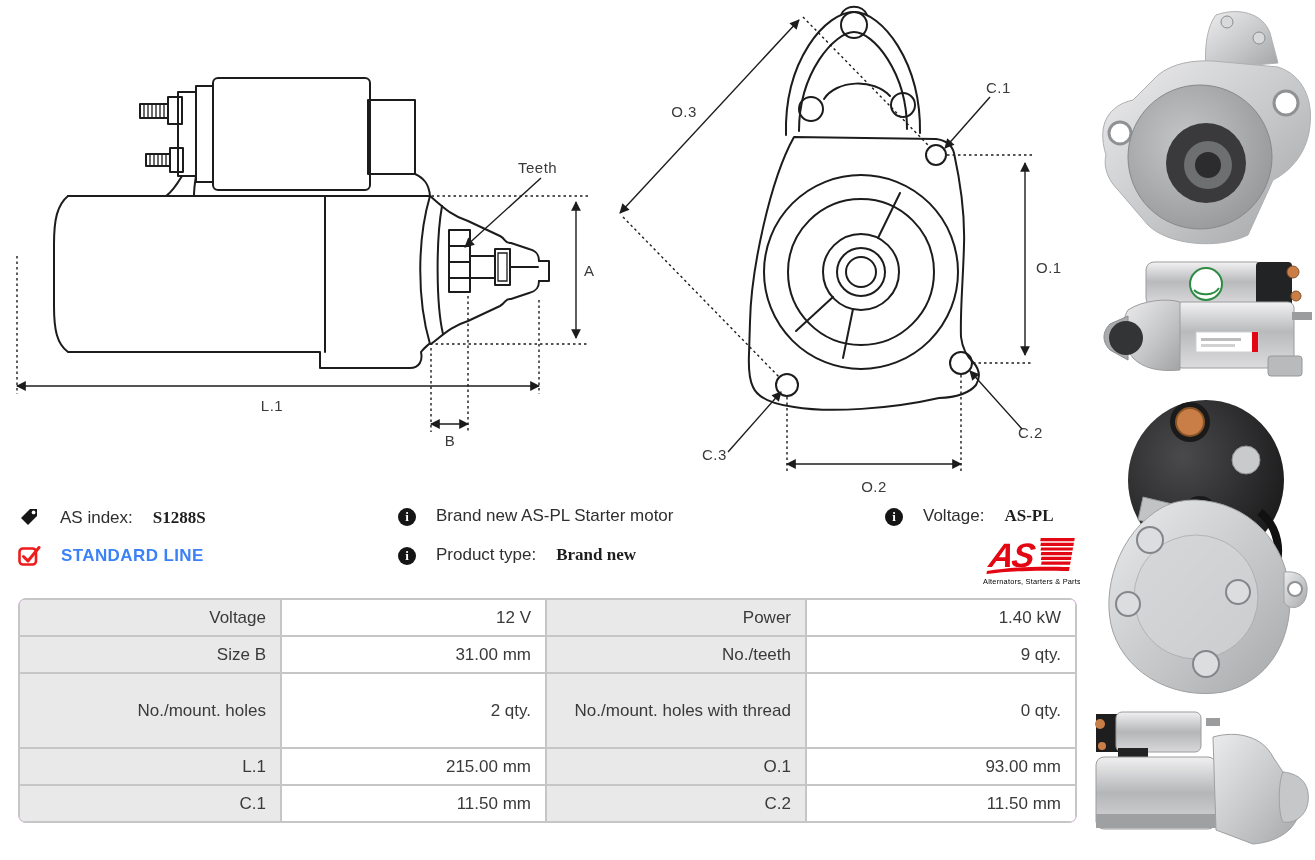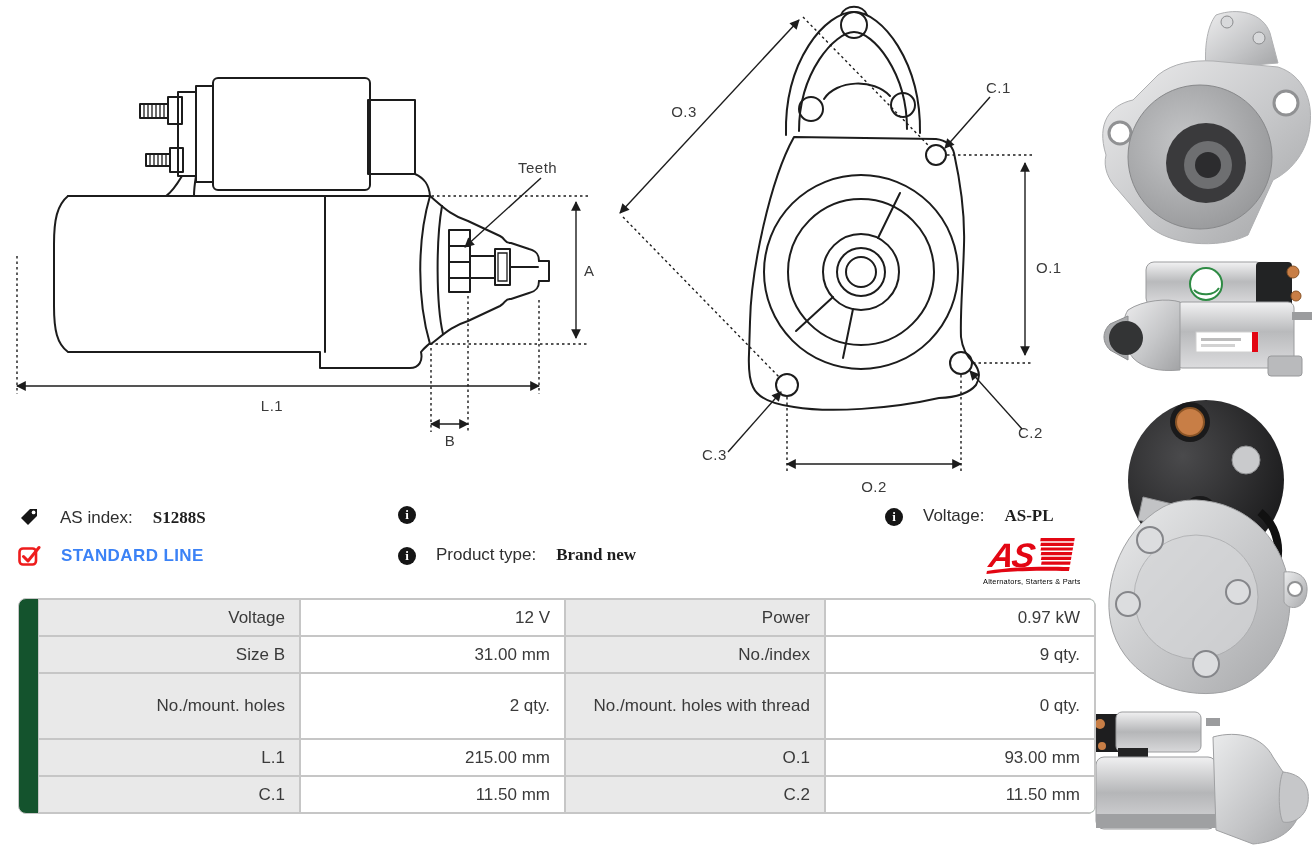--- a/index.html
+++ b/index.html
@@ -15,31 +15,31 @@
     width:18px;height:18px;border-radius:50%;background:#151515;color:#fff;
     display:inline-flex;align-items:center;justify-content:center;
     font:bold 13px "Liberation Serif",serif;flex:0 0 auto;
   }
   .standard-line{color:#3b82f6;font-weight:bold;letter-spacing:.4px;}
   
   .logo-tagline{font-size:7.4px;color:#8c8c8c;letter-spacing:.2px;}
   
   .spec-wrap{
     position:absolute;left:18px;top:598px;width:1057px;
-    border:1px solid #c6c6c6;border-radius:8px;overflow:hidden;background:#14532d;padding-left:19px;
+    border:1px solid #c6c6c6;border-radius:8px;overflow:hidden;background:#d946ef;
   }
   table.spec{border-spacing:0;width:100%;table-layout:fixed;font-size:17px;}
   table.spec td{
     border:1px solid #c6c6c6;text-align:right;padding:0 14px 0 6px;
     vertical-align:middle;color:#3a3a3a;overflow:hidden;
   }
   td.lbl{background:#e9e9e9;}
   td.val{background:#ffffff;}
   tr.r-normal{height:37px;}
-  tr.r-tall{height:66px;}
+  tr.r-tall{height:75px;}
   
   .draw line,.draw path,.draw rect,.draw circle,.draw polyline{vector-effect:non-scaling-stroke;}
   .dln{stroke:#1c1c1c;stroke-width:2;fill:none;stroke-linejoin:round;stroke-linecap:round;}
   .dthin{stroke:#1c1c1c;stroke-width:1.3;fill:none;}
   .dot{stroke:#1c1c1c;stroke-width:1.4;fill:none;stroke-dasharray:2.5 3;}
   .dim{stroke:#1c1c1c;stroke-width:1.4;fill:none;}
   .dtxt{font-family:"Liberation Sans",sans-serif;font-size:15px;fill:#3a3a3a;letter-spacing:.5px;}
   .wfill{fill:#ffffff;}
 </style>
 </head>
@@ -272,20 +272,21 @@
   <svg width="22" height="22" viewBox="0 0 22 22">
     <path d="M3,12 L12,3 H19 V10 L10,19 Z" fill="#161616"></path>
     <circle cx="15.6" cy="6.4" r="1.9" fill="#ffffff"></circle>
   </svg>
   <span>AS index:</span>
   <b>S1288S</b>
 </div>
 
 <div class="info-item" style="left:398px;top:506px">
   <span class="info-icon">i</span>
+  <span>Brand new AS-PL Starter motor</span>
 </div>
 
 <div class="info-item" style="left:885px;top:506px">
   <span class="info-icon">i</span>
   <span>Voltage:</span>
   <b>AS-PL</b>
 </div>
 
 <div class="info-item" style="left:18px;top:545px">
   <svg width="23" height="21" viewBox="0 0 23 21">
@@ -323,26 +324,26 @@
         <col style="width:262px">
         <col style="width:265px">
         <col style="width:260px">
         <col style="width:270px">
       </colgroup>
     <tbody>
       <tr class="r-normal">
         <td class="lbl">Voltage</td>
         <td class="val">12 V</td>
         <td class="lbl">Power</td>
-        <td class="val">0.97 kW</td>
+        <td class="val">1.40 kW</td>
       </tr>
       <tr class="r-normal">
         <td class="lbl">Size B</td>
         <td class="val">31.00 mm</td>
-        <td class="lbl">No./index</td>
+        <td class="lbl">No./teeth</td>
         <td class="val">9 qty.</td>
       </tr>
       <tr class="r-tall">
         <td class="lbl">No./mount. holes</td>
         <td class="val">2 qty.</td>
         <td class="lbl">No./mount. holes with thread</td>
         <td class="val">0 qty.</td>
       </tr>
       <tr class="r-normal">
         <td class="lbl">L.1</td>

